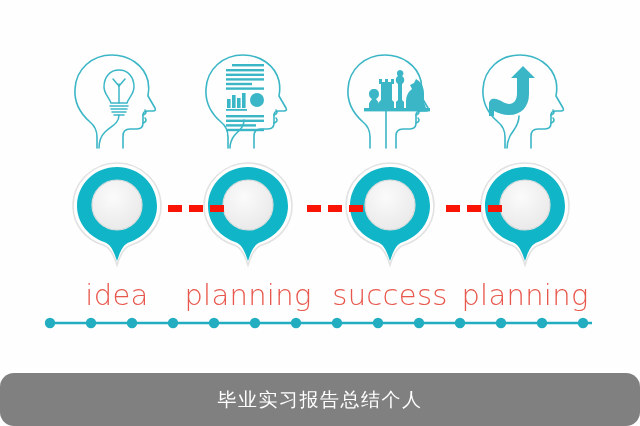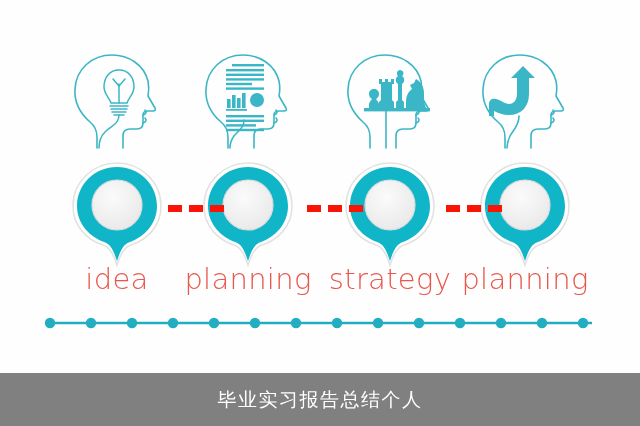--- a/index.html
+++ b/index.html
@@ -67,21 +67,21 @@
   .dash {
     width: 14px;
     height: 7px;
     background: #fa1405;
   }
 
   
   .labels-row {
     position: absolute;
     left: 0;
-    top: 260px;
+    top: 276px;
     width: 516px;
     height: 40px;
   }
   .step-label {
     position: absolute;
     top: 0;
     width: 200px;
     margin-left: -100px;
     text-align: center;
     font-size: 29px;
@@ -107,20 +107,21 @@
   .caption-bar {
     position: absolute;
     left: 0;
     top: 373px;
     width: 640px;
     height: 53px;
     background: #808080;
     display: flex;
     align-items: center;
     justify-content: center;
+    border-radius: 14px;
   }
   .caption-text {
     color: #ffffff;
     font-size: 19px;
     letter-spacing: 1.5px;
     font-family: "DejaVu Sans", "Liberation Sans", sans-serif;
   }
 </style>
 </head>
 <body>
@@ -291,21 +292,21 @@
   </div>
   <div class="dash-group" style="left:446px">
     <span class="dash"></span>
     <span class="dash"></span>
     <span class="dash"></span>
   </div>
 
   <div class="labels-row">
     <div class="step-label" style="left:117px">idea</div>
     <div class="step-label" style="left:248px">planning</div>
-    <div class="step-label" style="left:390px">strategy</div>
+    <div class="step-label" style="left:390px">success</div>
     <div class="step-label" style="left:525px">planning</div>
   </div>
 
   <div class="timeline">
     <svg viewBox="0 0 552 14" xmlns="http://www.w3.org/2000/svg">
       <line x1="4" y1="7" x2="548" y2="7" stroke="#22aec0" stroke-width="2.6"></line>
       <g fill="#22aec0">
         <circle cx="6" cy="7" r="5.2"></circle>
         <circle cx="47" cy="7" r="5.2"></circle>
         <circle cx="88" cy="7" r="5.2"></circle>

